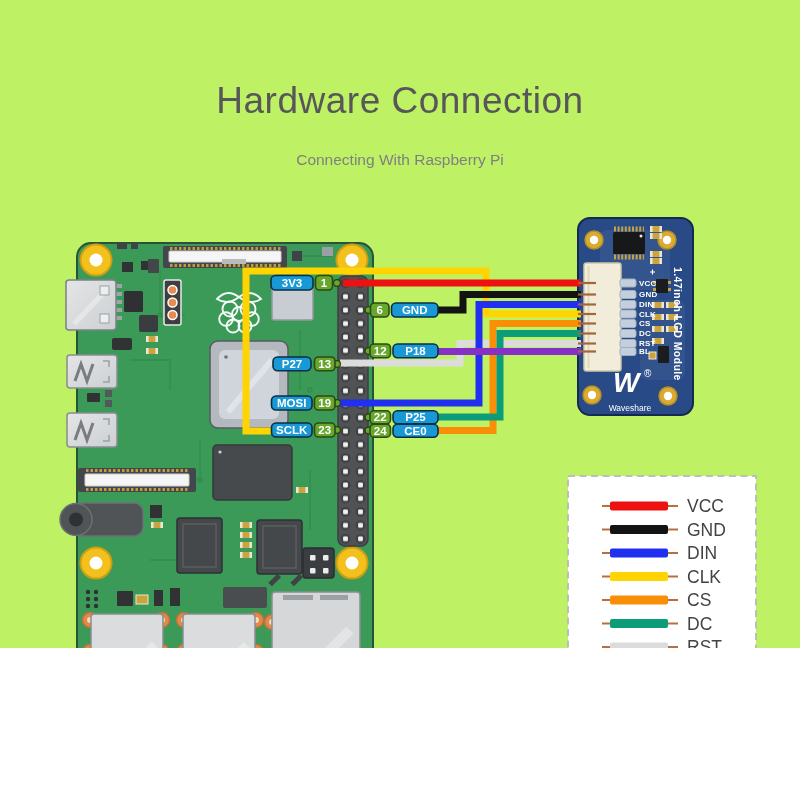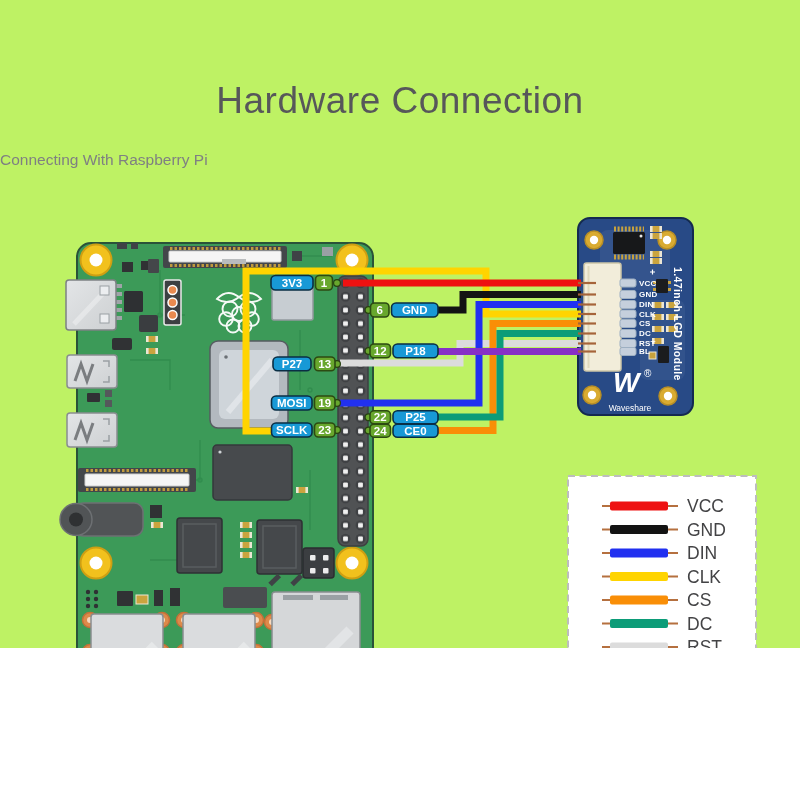--- a/index.html
+++ b/index.html
@@ -1,20 +1,20 @@
 <!DOCTYPE html>
 <html><head>
 <meta charset="utf-8">
 <style>
   html,body{margin:0;padding:0;background:#fff;}
   .canvas{position:relative;width:800px;height:648px;background:#bef264;overflow:hidden;
           font-family:"Liberation Sans",sans-serif;padding-left:12px;}
   .title{position:absolute;top:81px;left:0;width:800px;text-align:center;
          font-size:37px;line-height:40px;color:#57575a;letter-spacing:.5px;}
-  .subtitle{position:absolute;top:150px;left:0;width:800px;
+  .subtitle{position:absolute;top:150px;left:0;width:800px;text-align:center;
             font-size:15.5px;line-height:20px;color:#7f8082;}
   svg{position:absolute;top:0;left:0;}
   svg text{font-family:"Liberation Sans",sans-serif;}
   .pill-txt{fill:#fff;font-weight:bold;font-size:11.5px;text-anchor:middle;}
   .lcd-pin-txt{fill:#fff;font-weight:bold;font-size:8px;letter-spacing:.2px;}
   .legend-txt{fill:#434345;font-size:17.5px;}
 </style>
 </head>
 <body>
 

